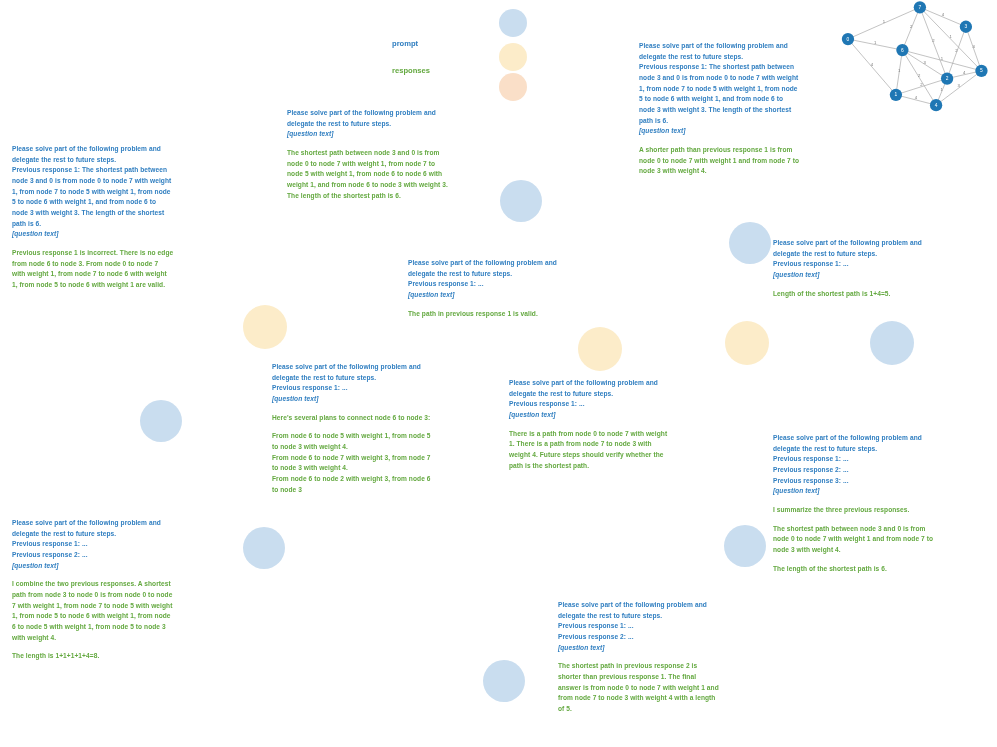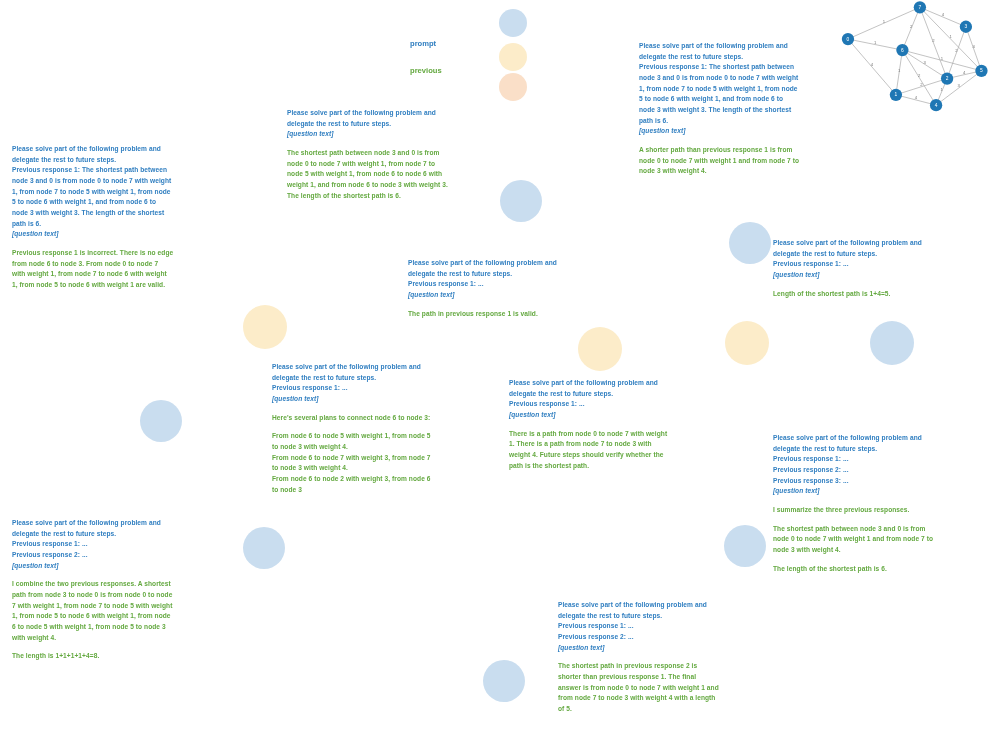--- a/index.html
+++ b/index.html
@@ -17,38 +17,38 @@
   .node.peach{background:#fadfc8;}
 
   
   .tb{position:absolute;font-size:6.6px;line-height:1.62;letter-spacing:.01em;}
   .tb .blue{color:#2f7ec0;font-weight:bold;display:block;}
   .tb .green{color:#63a83f;font-weight:bold;display:block;}
   .tb .q{font-style:italic;font-weight:bold;}
   .tb .gap{display:block;height:8px;}
 
   
-  .legend-label{position:absolute;font-size:7.6px;font-weight:bold;margin-left:18px;}
+  .legend-label{position:absolute;font-size:7.6px;font-weight:bold;}
   .legend-label.prompt-l{color:#2f7ec0;}
   .legend-label.generated-l{color:#63a83f;}
 
   
   .graph-panel{
     position:absolute;left:835px;top:0;width:162px;height:117px;
     background:#ffffff;overflow:hidden;
   }
   .graph-panel svg{display:block;}
 </style>
 </head>
 <body>
 
 <div class="canvas">
 
   <div class="legend-label prompt-l" style="left:392px;top:39px;">prompt</div>
-  <div class="legend-label generated-l" style="left:392px;top:66px;">previous</div>
+  <div class="legend-label generated-l" style="left:392px;top:66px;">responses</div>
 
   <div id="nodes-layer">
       <div class="node prompt" style="left: 499px; top: 9px; width: 28px; height: 28px;"></div>
       <div class="node generated" style="left: 499px; top: 43px; width: 28px; height: 28px;"></div>
       <div class="node peach" style="left: 499px; top: 73px; width: 28px; height: 28px;"></div>
       <div class="node prompt" style="left: 500px; top: 180px; width: 42px; height: 42px;"></div>
       <div class="node prompt" style="left: 729px; top: 222px; width: 42px; height: 42px;"></div>
       <div class="node generated" style="left: 243px; top: 305px; width: 44px; height: 44px;"></div>
       <div class="node generated" style="left: 578px; top: 327px; width: 44px; height: 44px;"></div>
       <div class="node generated" style="left: 725px; top: 321px; width: 44px; height: 44px;"></div>

